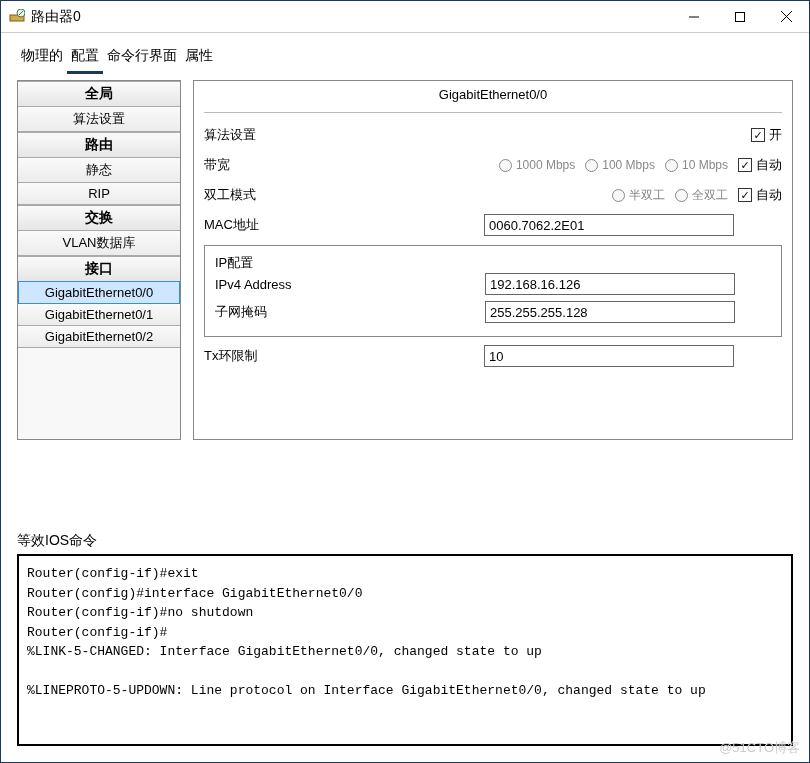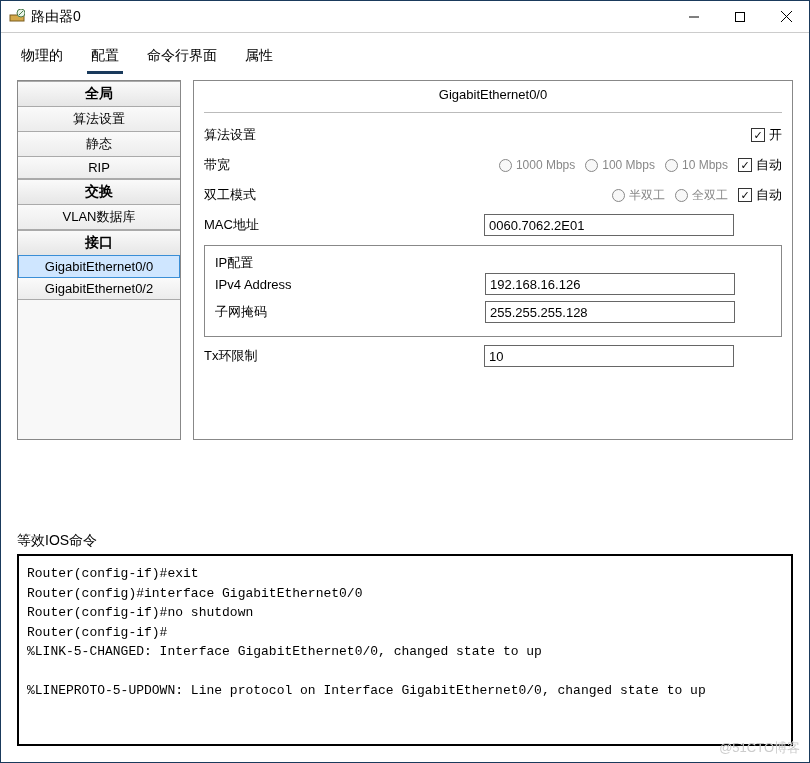--- a/index.html
+++ b/index.html
@@ -3,21 +3,21 @@
   <meta charset="utf-8">
   <style>
     * { box-sizing: border-box; margin: 0; padding: 0; font-family: "Microsoft YaHei", Arial, sans-serif; }
     body { background: #fff; font-size: 13px; }
     .window { width: 810px; height: 763px; border: 1px solid #1a3a5c; display: flex; flex-direction: column; }
     .titlebar { height: 32px; display: flex; align-items: center; padding: 0 0 0 8px; border-bottom: 1px solid #ccc; }
     .titlebar .icon { width: 16px; height: 16px; margin-right: 6px; }
     .titlebar .title { flex: 1; font-size: 14px; }
     .win-controls { display: flex; }
     .win-btn { width: 46px; height: 32px; display: flex; align-items: center; justify-content: center; cursor: pointer; }
-    .tabs { display: flex; padding: 8px 16px 0 16px; gap: 20px; }
+    .tabs { display: flex; padding: 8px 16px 0 16px; }
     .tab { padding: 6px 4px; cursor: pointer; font-size: 14px; }
     .tab.active { border-bottom: 3px solid #1a3a5c; font-weight: 500; }
     .content { display: flex; padding: 6px 16px; gap: 12px; flex: 1; min-height: 0; }
     .sidebar { width: 164px; border: 1px solid #888; background: #f8f8f8; height: 360px; overflow-y: auto; position: relative; }
     .sidebar::-webkit-scrollbar { width: 16px; }
     .sidebar::-webkit-scrollbar-track { background: #f0f0f0; border-left: 1px solid #ccc; }
     .sidebar::-webkit-scrollbar-thumb { background: #c0c0c0; border: 1px solid #999; }
     .side-header { background: linear-gradient(#fafafa,#e6e6e6); border: 1px solid #aaa; border-left:none; border-right:none; text-align: center; font-weight: bold; padding: 3px 0; font-size: 14px; }
     .side-item { background: linear-gradient(#fafafa,#ececec); border: 1px solid #aaa; border-left:none; border-right:none; text-align: center; padding: 3px 0; cursor: pointer; margin-top:-1px; font-size: 13px; }
     .side-item.selected { background: #cfe6ff; border: 1px solid #3a8ed6; position: relative; z-index: 1; }
@@ -83,26 +83,28 @@
       <div class="tab active">配置</div>
       <div class="tab">命令行界面</div>
       <div class="tab">属性</div>
     </div>
 
     <div class="content">
 
       <div class="sidebar">
         <div class="side-header">全局</div>
         <div class="side-item">算法设置</div>
+        <div class="side-header">路由</div>
         <div class="side-item">静态</div>
         <div class="side-item">RIP</div>
         <div class="side-header">交换</div>
         <div class="side-item">VLAN数据库</div>
         <div class="side-header">接口</div>
         <div class="side-item selected">GigabitEthernet0/0</div>
+        <div class="side-item">GigabitEthernet0/1</div>
         <div class="side-item">GigabitEthernet0/2</div>
       </div>
 
       <div class="main-panel">
         <div class="panel-title">GigabitEthernet0/0</div>
         <div class="hr"></div>
 
         <div class="form-row">
           <div class="form-label">算法设置</div>
           <div class="form-right">

